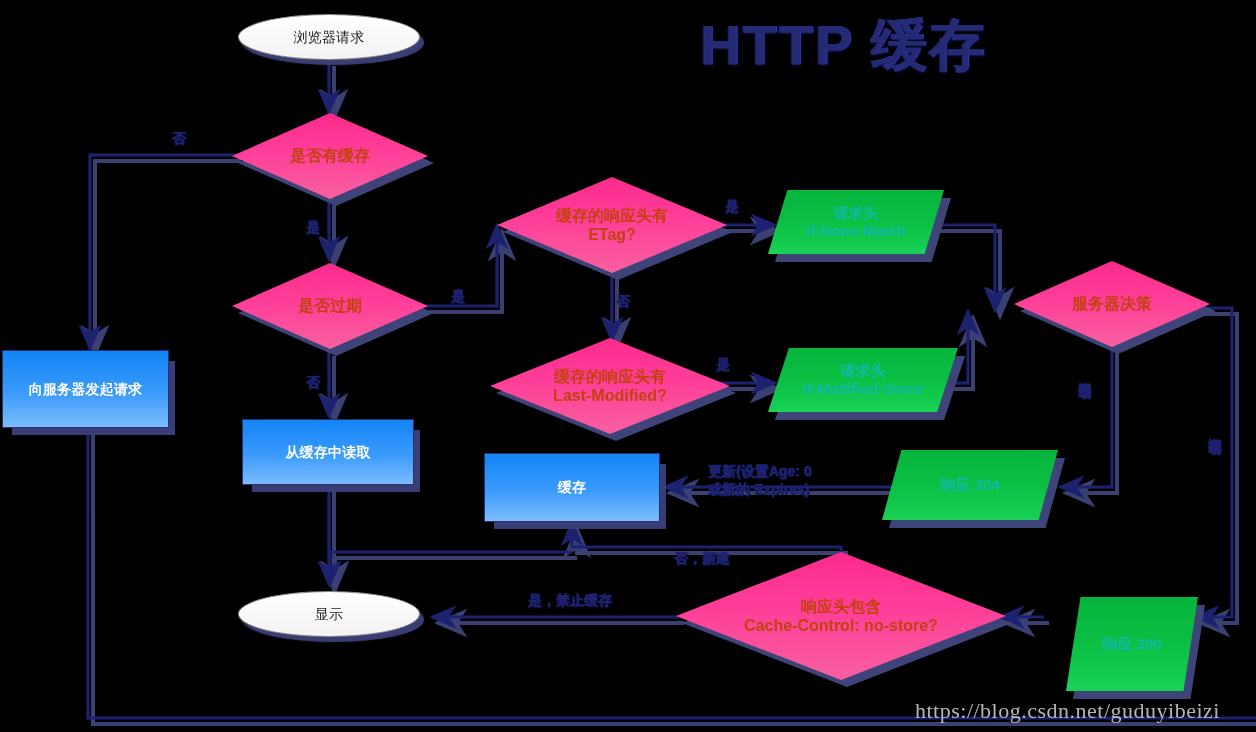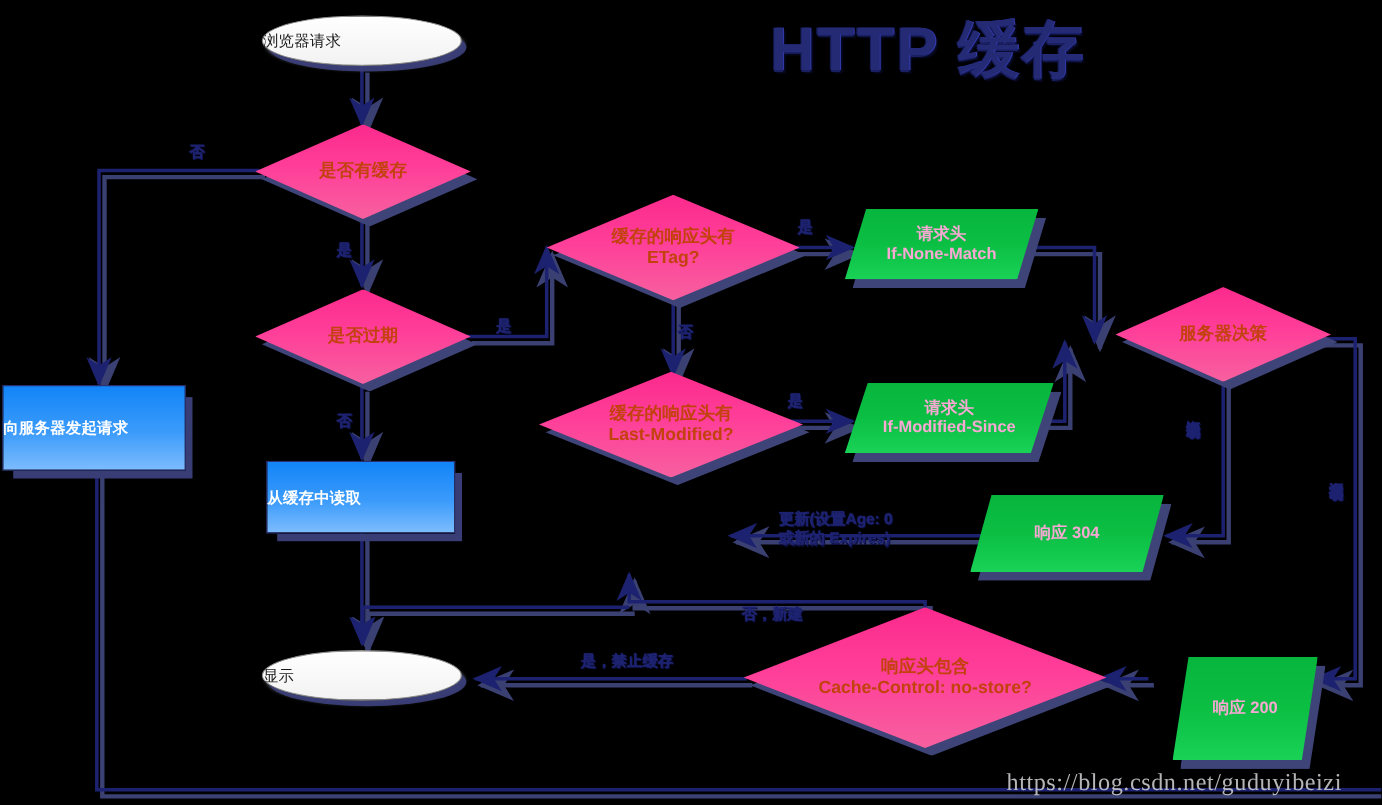--- a/index.html
+++ b/index.html
@@ -21,21 +21,21 @@
     left: 0; top: 0;
     width: 1256px; height: 732px;
     pointer-events: none;
   }
 
   
   .node {
     position: absolute;
     display: flex;
     align-items: center;
-    justify-content: flex-start;
+    justify-content: center;
     text-align: center;
     color: #ffffff;
     font-weight: bold;
     line-height: 1.18;
     letter-spacing: .2px;
   }
 
   
   .oval {
     border-radius: 50%;
@@ -81,21 +81,21 @@
   .para-wrap { position: absolute; }
   .para-wrap .shadow, .para-wrap .face {
     position: absolute; left: 0; top: 0; width: 100%; height: 100%;
     clip-path: polygon(11% 0%, 100% 0%, 89% 100%, 0% 100%);
   }
   .para-wrap .shadow { transform: translate(7px, 8px); background: #3e4478; }
   .para-wrap .face  { background: linear-gradient(180deg, #07b53d 0%, #0bbf43 50%, #19d256 100%); }
   .para-wrap .plabel {
     position: absolute; left:0; top:0; width:100%; height:100%;
     display:flex; align-items:center; justify-content:center;
-    color:#f9a8d4; font-weight:bold; text-align:center; line-height:1.2; font-size:15px;
+    color:#14b8a6; font-weight:bold; text-align:center; line-height:1.2; font-size:15px;
     z-index: 3;
   }
 
   
   .edge-label {
     position: absolute;
     color: #1d2270;
     font-size: 14px;
     font-weight: bold;
     white-space: nowrap;
@@ -293,20 +293,23 @@
     <div class="face"></div>
     <div class="plabel">响应 304</div>
   </div>
 
   <div class="para-wrap" style="left:1066px; top:580px; width:132px; height:94px;margin-top:17px;">
     <div class="shadow"></div>
     <div class="face"></div>
     <div class="plabel">响应 200</div>
   </div>
 
+  <div class="node rect" style="left:484px; top:453px; width:176px; height:69px;">
+    <span>缓存</span>
+  </div>
 
   <div class="diamond-wrap" style="left:676px; top:552px; width:330px; height:128px;">
     <div class="shadow"></div>
     <div class="face"></div>
     <div class="dlabel">
       <div>
         <div>响应头包含</div>
         <div>Cache-Control: no-store?</div>
       </div>
     </div>

